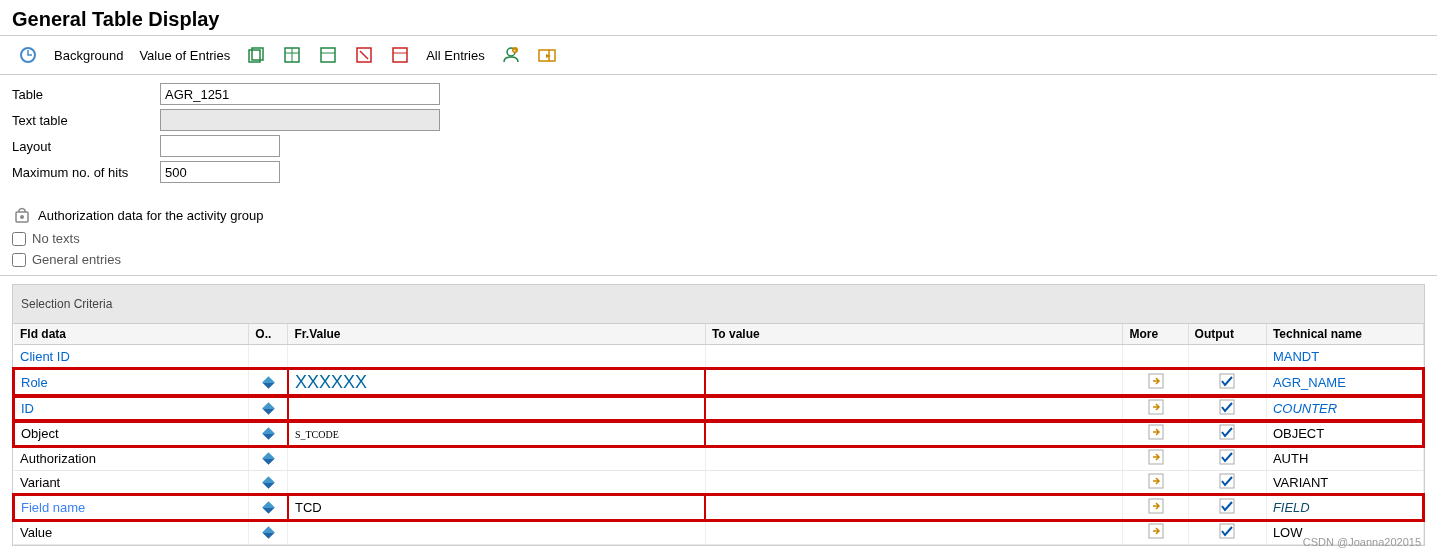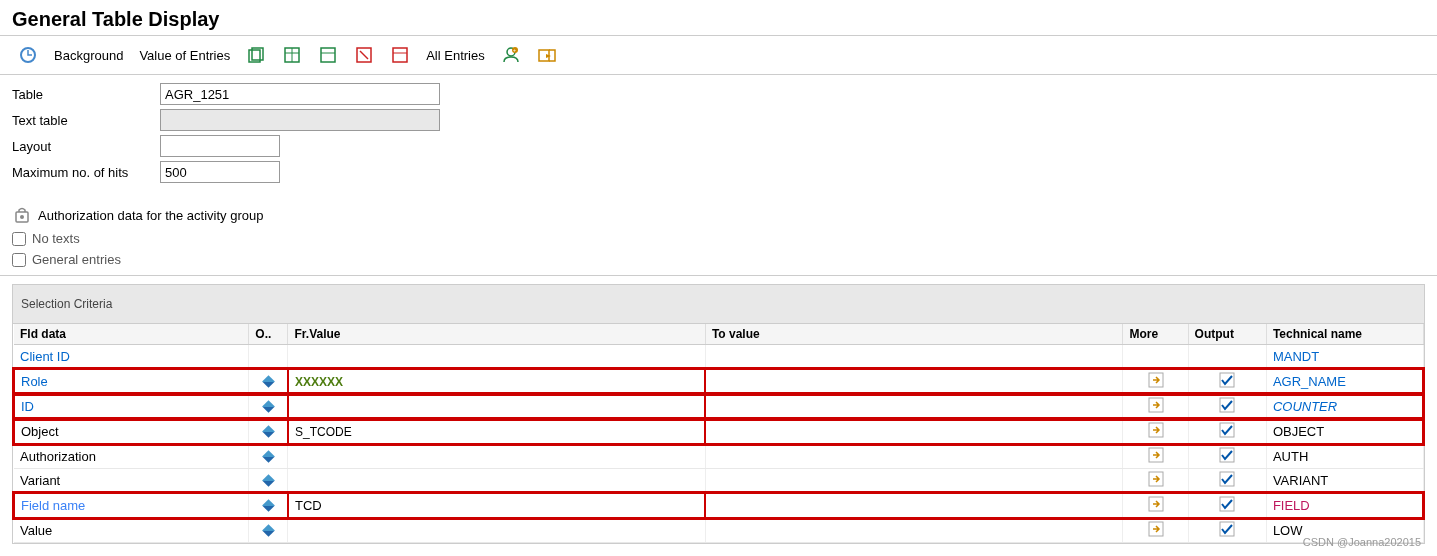--- a/index.html
+++ b/index.html
@@ -317,21 +317,21 @@
             <td style="text-align: center;"></td>
             <td></td>
             <td></td>
             <td style="text-align: center;"></td>
             <td style="text-align: center;"></td>
             <td><span style="color: rgb(0, 102, 204);">MANDT</span></td>
           </tr>
           <tr style="outline: rgb(204, 0, 0) solid 2px;">
             <td style="border-top: 2px solid rgb(204, 0, 0); border-bottom: 2px solid rgb(204, 0, 0); border-left: 2px solid rgb(204, 0, 0);"><span style="color: rgb(0, 102, 204);">Role</span></td>
             <td style="text-align: center; border-top: 2px solid rgb(204, 0, 0); border-bottom: 2px solid rgb(204, 0, 0);"><span style="display: inline-block; width: 9px; height: 9px; background: linear-gradient(135deg, rgb(68, 153, 204) 50%, rgb(34, 102, 170) 50%); transform: rotate(45deg);"></span></td>
-            <td style="border: 2px solid rgb(204, 0, 0);"><input type="text" value="XXXXXX" style="border: none; background: transparent; font-size: 12px; width: 100%; outline: none; color: #4d7c0f; font-weight: bold;"></td>
+            <td style="border: 2px solid rgb(204, 0, 0);"><input type="text" value="XXXXXX" style="border: none; background: transparent; font-size: 18px; width: 100%; outline: none; color: #0369a1; font-weight: normal;"></td>
             <td style="border-top: 2px solid rgb(204, 0, 0); border-bottom: 2px solid rgb(204, 0, 0);"></td>
             <td style="text-align: center; border-top: 2px solid rgb(204, 0, 0); border-bottom: 2px solid rgb(204, 0, 0);"><span style="color: rgb(204, 136, 0); font-size: 14px; cursor: pointer;"><svg width="16" height="16" viewBox="0 0 16 16" style="cursor:pointer">
         <rect x="1" y="1" width="14" height="14" fill="none" stroke="#aaa" stroke-width="1"></rect>
         <path d="M5 8 L11 8 M8 5 L11 8 L8 11" fill="none" stroke="#cc8800" stroke-width="1.5"></path>
       </svg></span></td>
             <td style="text-align: center; border-top: 2px solid rgb(204, 0, 0); border-bottom: 2px solid rgb(204, 0, 0);"><span><svg width="16" height="16" viewBox="0 0 16 16" style="cursor:pointer">
         <rect x="1" y="1" width="14" height="14" fill="none" stroke="#aaa" stroke-width="1"></rect>
         <path d="M3 8 L6 12 L13 4" fill="none" stroke="#0055aa" stroke-width="2"></path>
       </svg></span></td>
             <td style="border-top: 2px solid rgb(204, 0, 0); border-bottom: 2px solid rgb(204, 0, 0); border-right: 2px solid rgb(204, 0, 0);"><span style="color: rgb(0, 102, 204);">AGR_NAME</span></td>
@@ -347,21 +347,21 @@
       </svg></span></td>
             <td style="text-align: center; border-top: 2px solid rgb(204, 0, 0); border-bottom: 2px solid rgb(204, 0, 0);"><span><svg width="16" height="16" viewBox="0 0 16 16" style="cursor:pointer">
         <rect x="1" y="1" width="14" height="14" fill="none" stroke="#aaa" stroke-width="1"></rect>
         <path d="M3 8 L6 12 L13 4" fill="none" stroke="#0055aa" stroke-width="2"></path>
       </svg></span></td>
             <td style="border-top: 2px solid rgb(204, 0, 0); border-bottom: 2px solid rgb(204, 0, 0); border-right: 2px solid rgb(204, 0, 0);"><span style="color: rgb(0, 102, 204); font-style: italic;">COUNTER</span></td>
           </tr>
           <tr style="outline: rgb(204, 0, 0) solid 2px;">
             <td style="border-top: 2px solid rgb(204, 0, 0); border-bottom: 2px solid rgb(204, 0, 0); border-left: 2px solid rgb(204, 0, 0);"><span style="color: rgb(0, 0, 0);">Object</span></td>
             <td style="text-align: center; border-top: 2px solid rgb(204, 0, 0); border-bottom: 2px solid rgb(204, 0, 0);"><span style="display: inline-block; width: 9px; height: 9px; background: linear-gradient(135deg, rgb(68, 153, 204) 50%, rgb(34, 102, 170) 50%); transform: rotate(45deg);"></span></td>
-            <td style="border: 2px solid rgb(204, 0, 0);"><input type="text" value="S_TCODE" style="border: none; background: transparent; font-size: 12px; width: 100%; outline: none; color: rgb(0, 0, 0);"></td>
+            <td style="border: 2px solid rgb(204, 0, 0);"><input type="text" value="S_TCODE" style="border: none; background: transparent; font-size: 10px; width: 100%; outline: none; color: rgb(0, 0, 0); font-family: Liberation Serif, serif;"></td>
             <td style="border-top: 2px solid rgb(204, 0, 0); border-bottom: 2px solid rgb(204, 0, 0);"></td>
             <td style="text-align: center; border-top: 2px solid rgb(204, 0, 0); border-bottom: 2px solid rgb(204, 0, 0);"><span style="color: rgb(204, 136, 0); font-size: 14px; cursor: pointer;"><svg width="16" height="16" viewBox="0 0 16 16" style="cursor:pointer">
         <rect x="1" y="1" width="14" height="14" fill="none" stroke="#aaa" stroke-width="1"></rect>
         <path d="M5 8 L11 8 M8 5 L11 8 L8 11" fill="none" stroke="#cc8800" stroke-width="1.5"></path>
       </svg></span></td>
             <td style="text-align: center; border-top: 2px solid rgb(204, 0, 0); border-bottom: 2px solid rgb(204, 0, 0);"><span><svg width="16" height="16" viewBox="0 0 16 16" style="cursor:pointer">
         <rect x="1" y="1" width="14" height="14" fill="none" stroke="#aaa" stroke-width="1"></rect>
         <path d="M3 8 L6 12 L13 4" fill="none" stroke="#0055aa" stroke-width="2"></path>
       </svg></span></td>
             <td style="border-top: 2px solid rgb(204, 0, 0); border-bottom: 2px solid rgb(204, 0, 0); border-right: 2px solid rgb(204, 0, 0);"><span style="color: rgb(0, 0, 0);">OBJECT</span></td>
@@ -402,21 +402,21 @@
             <td style="border: 2px solid rgb(204, 0, 0);"><input type="text" value="TCD" style="border: none; background: transparent; font-size: 13px; width: 100%; outline: none; color: rgb(0, 0, 0);"></td>
             <td style="border-top: 2px solid rgb(204, 0, 0); border-bottom: 2px solid rgb(204, 0, 0);"></td>
             <td style="text-align: center; border-top: 2px solid rgb(204, 0, 0); border-bottom: 2px solid rgb(204, 0, 0);"><span style="color: rgb(204, 136, 0); font-size: 14px; cursor: pointer;"><svg width="16" height="16" viewBox="0 0 16 16" style="cursor:pointer">
         <rect x="1" y="1" width="14" height="14" fill="none" stroke="#aaa" stroke-width="1"></rect>
         <path d="M5 8 L11 8 M8 5 L11 8 L8 11" fill="none" stroke="#cc8800" stroke-width="1.5"></path>
       </svg></span></td>
             <td style="text-align: center; border-top: 2px solid rgb(204, 0, 0); border-bottom: 2px solid rgb(204, 0, 0);"><span><svg width="16" height="16" viewBox="0 0 16 16" style="cursor:pointer">
         <rect x="1" y="1" width="14" height="14" fill="none" stroke="#aaa" stroke-width="1"></rect>
         <path d="M3 8 L6 12 L13 4" fill="none" stroke="#0055aa" stroke-width="2"></path>
       </svg></span></td>
-            <td style="border-top: 2px solid rgb(204, 0, 0); border-bottom: 2px solid rgb(204, 0, 0); border-right: 2px solid rgb(204, 0, 0);"><span style="color: #be185d;">FIELD</span></td>
+            <td style="border-top: 2px solid rgb(204, 0, 0); border-bottom: 2px solid rgb(204, 0, 0); border-right: 2px solid rgb(204, 0, 0);"><span style="color: #0c4a6e; font-style: italic;">FIELD</span></td>
           </tr>
           <tr>
             <td><span style="color: rgb(0, 0, 0);">Value</span></td>
             <td style="text-align: center;"><span style="display: inline-block; width: 9px; height: 9px; background: linear-gradient(135deg, rgb(68, 153, 204) 50%, rgb(34, 102, 170) 50%); transform: rotate(45deg);"></span></td>
             <td></td>
             <td></td>
             <td style="text-align: center;"><span style="color: rgb(204, 136, 0); font-size: 14px; cursor: pointer;"><svg width="16" height="16" viewBox="0 0 16 16" style="cursor:pointer">
         <rect x="1" y="1" width="14" height="14" fill="none" stroke="#aaa" stroke-width="1"></rect>
         <path d="M5 8 L11 8 M8 5 L11 8 L8 11" fill="none" stroke="#cc8800" stroke-width="1.5"></path>
       </svg></span></td>

